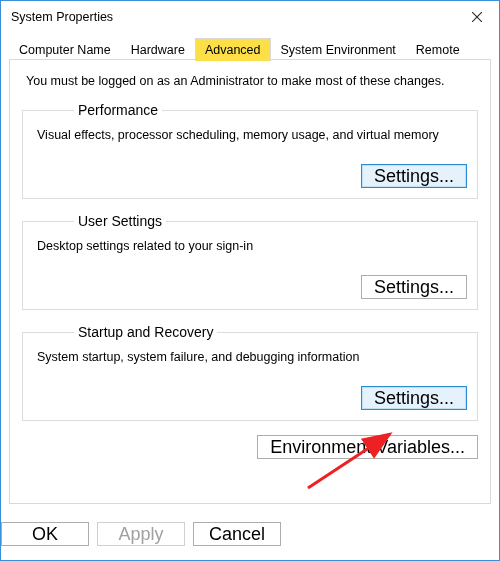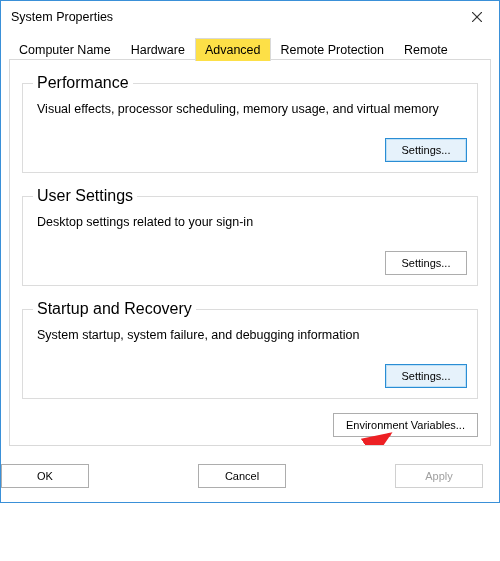--- a/index.html
+++ b/index.html
@@ -1,18 +1,18 @@
 <!DOCTYPE html>
 <html><head>
 <meta charset="utf-8">
 <style>
   * { box-sizing: border-box; font-family: "Segoe UI", Tahoma, sans-serif; }
   body { margin: 0; background: #fff; }
   .window {
-    width: 500px; height: 503px;
+    width: 500px; height: 561px;
     border: 1px solid #3a90d8;
     background: #fff;
     position: relative;
     display: flex; flex-direction: column;
   }
   .titlebar {
     height: 32px;
     display: flex; align-items: center;
     padding-left: 10px;
     font-size: 12.5px;
@@ -70,53 +70,54 @@
   .intro { margin: 0 4px 14px 4px; }
 
   fieldset.group {
     border: 1px solid #dcdcdc;
     margin: 0 0 14px 0;
     padding: 8px 10px 10px 10px;
     font-size: 12.5px;
   }
   fieldset.group legend {
     padding: 0 4px;
-    font-size: 16px;
+    font-size: 14px;
+    margin-left: 41px;
   }
   .group .desc { margin: 2px 0 22px 4px; }
   .group .btnrow { display: flex; justify-content: flex-end; }
 
   button.win {
     min-width: 82px;
     height: 24px;
     padding: 0 12px;
     background: #fff;
     border: 1px solid #adadad;
-    font-size: 11px;
+    font-size: 18px;
     color: #000;
     cursor: pointer;
   }
   button.win.highlight {
     border-color: #2a8dd4;
     background: #e6f2fb;
     box-shadow: inset 0 0 0 1px #bde0f7;
   }
   button.win.disabled {
     color: #a0a0a0;
     border-color: #d0d0d0;
     cursor: default;
   }
 
   .envrow {
     display: flex; justify-content: flex-end;
     margin: 8px 0 2px 0;
   }
 
   .dialog-buttons {
-    display: flex; justify-content: space-between;
+    display: flex; justify-content: flex-start;
     gap: 8px;
     padding: 10px 16px 14px 0;
   }
   .dialog-buttons button.win { min-width: 88px; height: 24px; }
 
   .arrow {
     position: absolute;
     pointer-events: none;
   }
 </style>
@@ -133,27 +134,28 @@
         <line x1="0" y1="0" x2="10" y2="10" stroke="#333" stroke-width="1.2"></line>
         <line x1="10" y1="0" x2="0" y2="10" stroke="#333" stroke-width="1.2"></line>
       </svg>
     </div>
   </div>
 
   <div class="tabstrip">
     <div class="tab">Computer Name</div>
     <div class="tab">Hardware</div>
     <div class="tab active">Advanced</div>
-    <div class="tab">Remote Protection</div>
+    <div class="tab">System Environment</div>
     <div class="tab">Remote</div>
     <div class="tab-underline"></div>
   </div>
 
   <div class="tabpanel">
 
+    <div class="intro">You must be logged on as an Administrator to make most of these changes.</div>
 
     <fieldset class="group">
       <legend>Performance</legend>
       <div class="desc">Visual effects, processor scheduling, memory usage, and virtual memory</div>
       <div class="btnrow">
         <button class="win highlight">Settings...</button>
       </div>
     </fieldset>
 
     <fieldset class="group">
@@ -182,17 +184,17 @@
           <path d="M0,0 L10,4 L0,8 Z" fill="#ed2024"></path>
         </marker>
       </defs>
       <line x1="8" y1="62" x2="90" y2="8" stroke="#ed2024" stroke-width="3" marker-end="url(#ahead)"></line>
     </svg>
 
   </div>
 
   <div class="dialog-buttons">
     <button class="win">OK</button>
+    <button class="win disabled">Apply</button>
     <button class="win">Cancel</button>
-    <button class="win disabled">Apply</button>
   </div>
 
 </div>
 
 </body></html>

